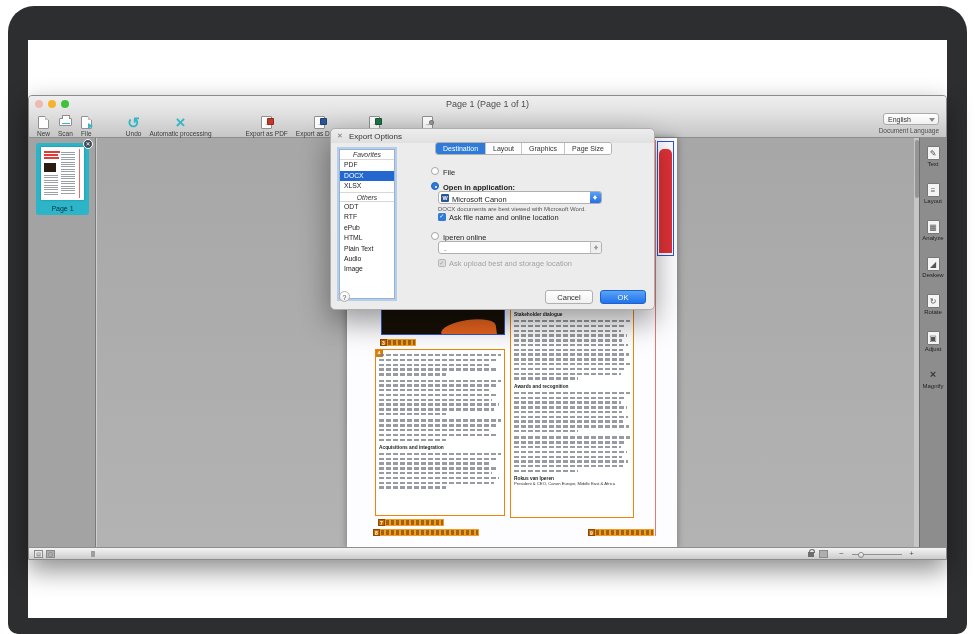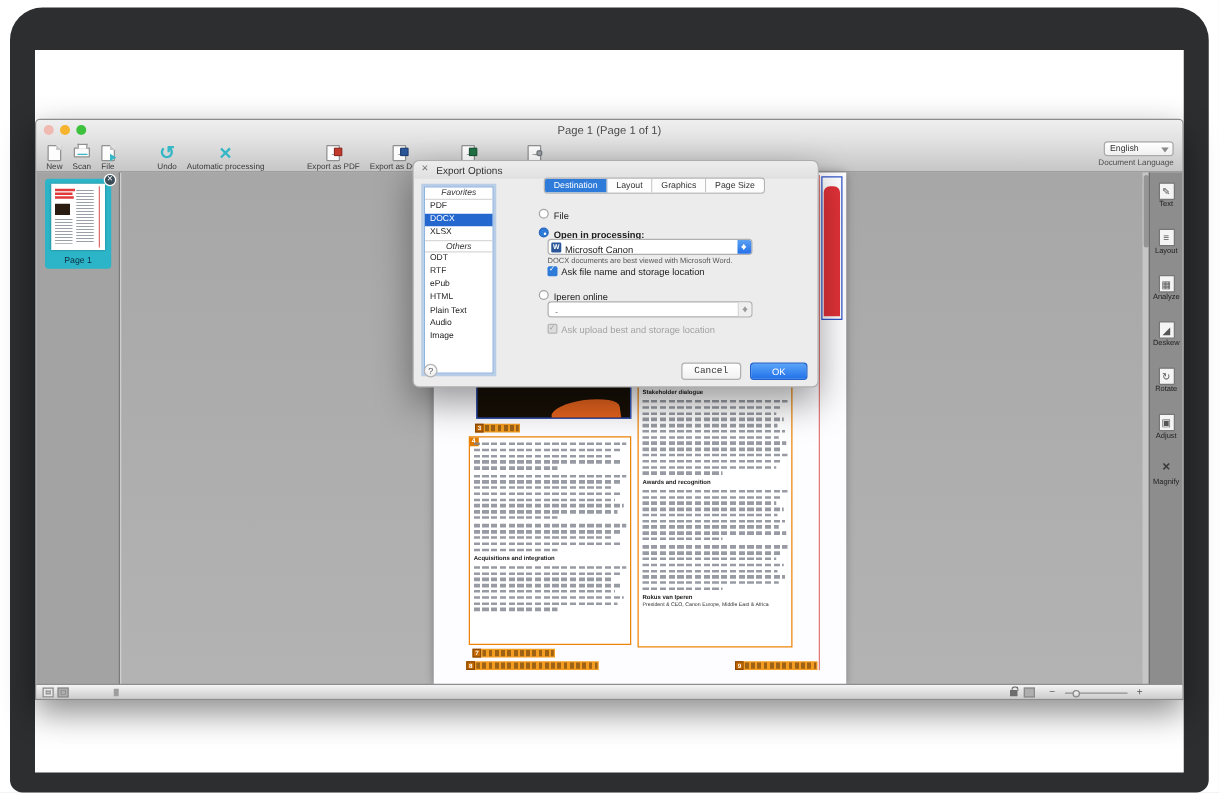--- a/index.html
+++ b/index.html
@@ -108,21 +108,21 @@
   .tri-up { position:absolute; left:3px; top:3px; width:0; height:0; border-left:2.5px solid transparent; border-right:2.5px solid transparent; border-bottom:3px solid #fff; }
   .tri-dn { position:absolute; left:3px; bottom:3px; width:0; height:0; border-left:2.5px solid transparent; border-right:2.5px solid transparent; border-top:3px solid #fff; }
   .stepper.gray .tri-up { border-bottom-color:#9a9a9a; }
   .stepper.gray .tri-dn { border-top-color:#9a9a9a; }
   .note { position:absolute; font-size:6px; color:#555; white-space:nowrap; }
   .cb { position:absolute; width:7.5px; height:7.5px; border-radius:1.5px; background:#2e7bd9; color:#fff; font-size:6px; line-height:7.5px; text-align:center; }
   .cb.gray { background:#dcdcdc; border:1px solid #b5b5b5; color:#9a9a9a; }
   .dlabel.dis { color:#a3a3a3; }
   .helpbtn { position:absolute; left:8px; top:162px; width:11px; height:11px; border-radius:50%; background:linear-gradient(#fff,#ededed); border:1px solid #b3b3b3; font-size:7px; color:#555; text-align:center; line-height:11px; }
   .btn { position:absolute; top:161px; height:14px; border-radius:3px; font-size:7.5px; text-align:center; line-height:13px; }
-  .btn.cancel { left:214px; width:48px; background:linear-gradient(#ffffff,#f1f1f1); border:1px solid #b0b0b0; color:#333;font-family:Liberation Mono, monospace; }
+  .btn.cancel { left:214px; width:48px; background:linear-gradient(#ffffff,#f1f1f1); border:1px solid #b0b0b0; color:#333; }
   .btn.ok { left:269px; width:46px; background:linear-gradient(#5aa4f8,#2272ea); color:#fff; border:1px solid #1d63cf; }
 </style>
 </head>
 <body>
 
 <div class="bezel">
   <div class="screen">
 
     <div class="window">
 
@@ -428,34 +428,34 @@
         <div class="tab active">Destination</div>
         <div class="tab">Layout</div>
         <div class="tab">Graphics</div>
         <div class="tab">Page Size</div>
       </div>
 
       <div class="radio" style="left:100px;top:38px;"></div>
       <div class="dlabel" style="left:112px;top:38.5px;">File</div>
 
       <div class="radio on" style="left:100px;top:53px;"></div>
-      <div class="dlabel" style="left:112px;top:53.5px;font-weight:bold;">Open in processing:</div>
+      <div class="dlabel" style="left:112px;top:53.5px;font-weight:bold;">Open in application:</div>
 
       <div class="dd" style="left:107px;top:62px;width:164px;">
         <div class="wicon">W</div>
         <div class="ddtext">Microsoft Canon</div>
         <div class="stepper">
             <div class="tri-up"></div>
             <div class="tri-dn"></div>
           </div>
       </div>
       <div class="note" style="left:107px;top:77px;">DOCX documents are best viewed with Microsoft Word.</div>
 
       <div class="cb" style="left:107px;top:84px;">✓</div>
-      <div class="dlabel" style="left:118px;top:84px;">Ask file name and storage location</div>
+      <div class="dlabel" style="left:118px;top:84px;">Ask file name and online location</div>
 
       <div class="radio" style="left:100px;top:103px;"></div>
       <div class="dlabel" style="left:112px;top:103.5px;">Iperen online</div>
 
       <div class="dd" style="left:107px;top:112px;width:164px;color:#888;">
         <div class="ddtext" style="left:5px;">-</div>
         <div class="stepper gray">
             <div class="tri-up"></div>
             <div class="tri-dn"></div>
           </div>

